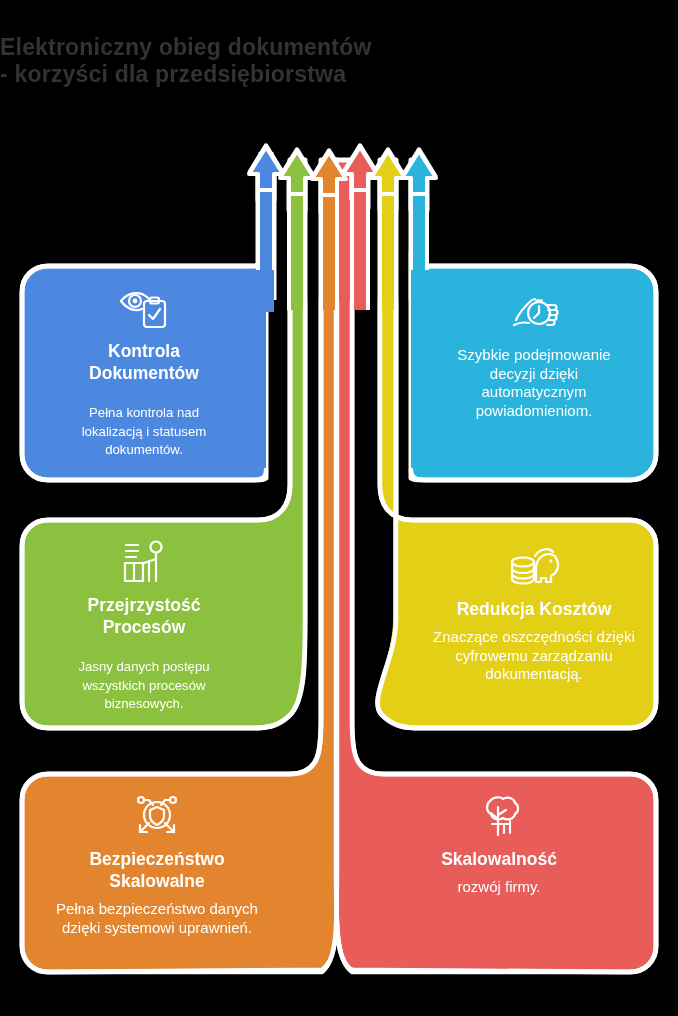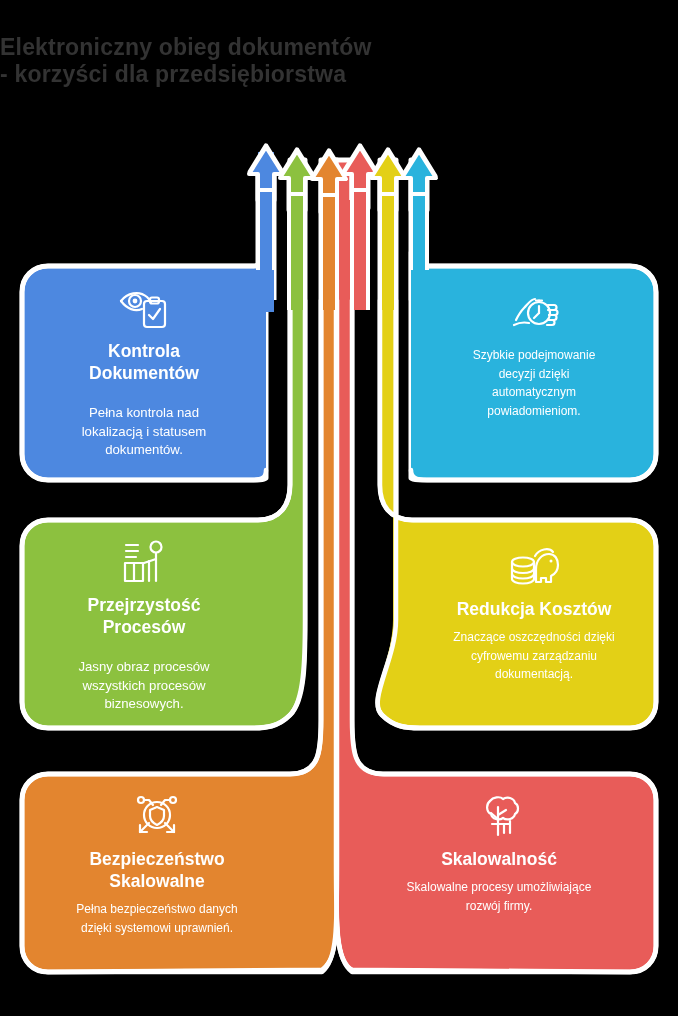--- a/index.html
+++ b/index.html
@@ -13,21 +13,21 @@
   .title-line{font-size:23px;font-weight:bold;color:#333333;line-height:27px;
               letter-spacing:.2px;}
 
   .card{position:absolute;z-index:4;display:flex;flex-direction:column;
         align-items:center;justify-content:flex-start;text-align:center;
         box-sizing:border-box;}
   .icon-box{width:64px;height:52px;display:flex;align-items:center;justify-content:center;}
   .icon-box svg{display:block;}
   .card-title{color:#ffffff;font-weight:bold;font-size:17.5px;line-height:22px;
               margin-top:6px;}
-  .card-desc{color:#ffffff;font-size:12px;line-height:18.5px;margin-top:8px;}
+  .card-desc{color:#ffffff;font-size:15px;line-height:18.5px;margin-top:8px;}
   .c-blue .card-desc,.c-green .card-desc{font-size:13.2px;margin-top:20px;}
 </style>
 </head>
 <body>
 
 <div id="stage">
 
   <svg id="svgroot" viewBox="0 0 678 1016">
     <defs>
       
@@ -249,21 +249,21 @@
         <path d="M38,14 L38,42"></path>
         <path d="M38,20 L26,24"></path>
         <path d="M31,22 L31,42"></path>
       </svg>
     </div>
     <div class="card-title">
       <div>Przejrzystość</div>
       <div>Procesów</div>
     </div>
     <div class="card-desc">
-      <div>Jasny obraz procesów</div>
+      <div>Jasny danych postępu</div>
       <div>wszystkich procesów</div>
       <div>biznesowych.</div>
     </div>
   </div>
 
   <div class="card c-yellow" style="left:412px;top:540px;width:244px;">
     <div class="icon-box">
       <svg width="54" height="46" viewBox="0 0 54 46" fill="none" stroke="#ffffff" stroke-width="2.2" stroke-linecap="round" stroke-linejoin="round">
         <ellipse cx="16" cy="19" rx="11" ry="4.5"></ellipse>
         <path d="M5,19 v17 a11,4.5 0 0 0 22,0 v-17"></path>
@@ -324,18 +324,17 @@
         <path d="M24,26 L17,20"></path>
         <path d="M18,31 h18"></path>
         <path d="M36,28 v12"></path>
         <path d="M30,31 v9"></path>
       </svg>
     </div>
     <div class="card-title">
       <div>Skalowalność</div>
     </div>
     <div class="card-desc">
-      <div>Skalowalne procesy umożliwiające</div>
       <div>rozwój firmy.</div>
     </div>
   </div>
 
 </div>
 
 </body></html>

